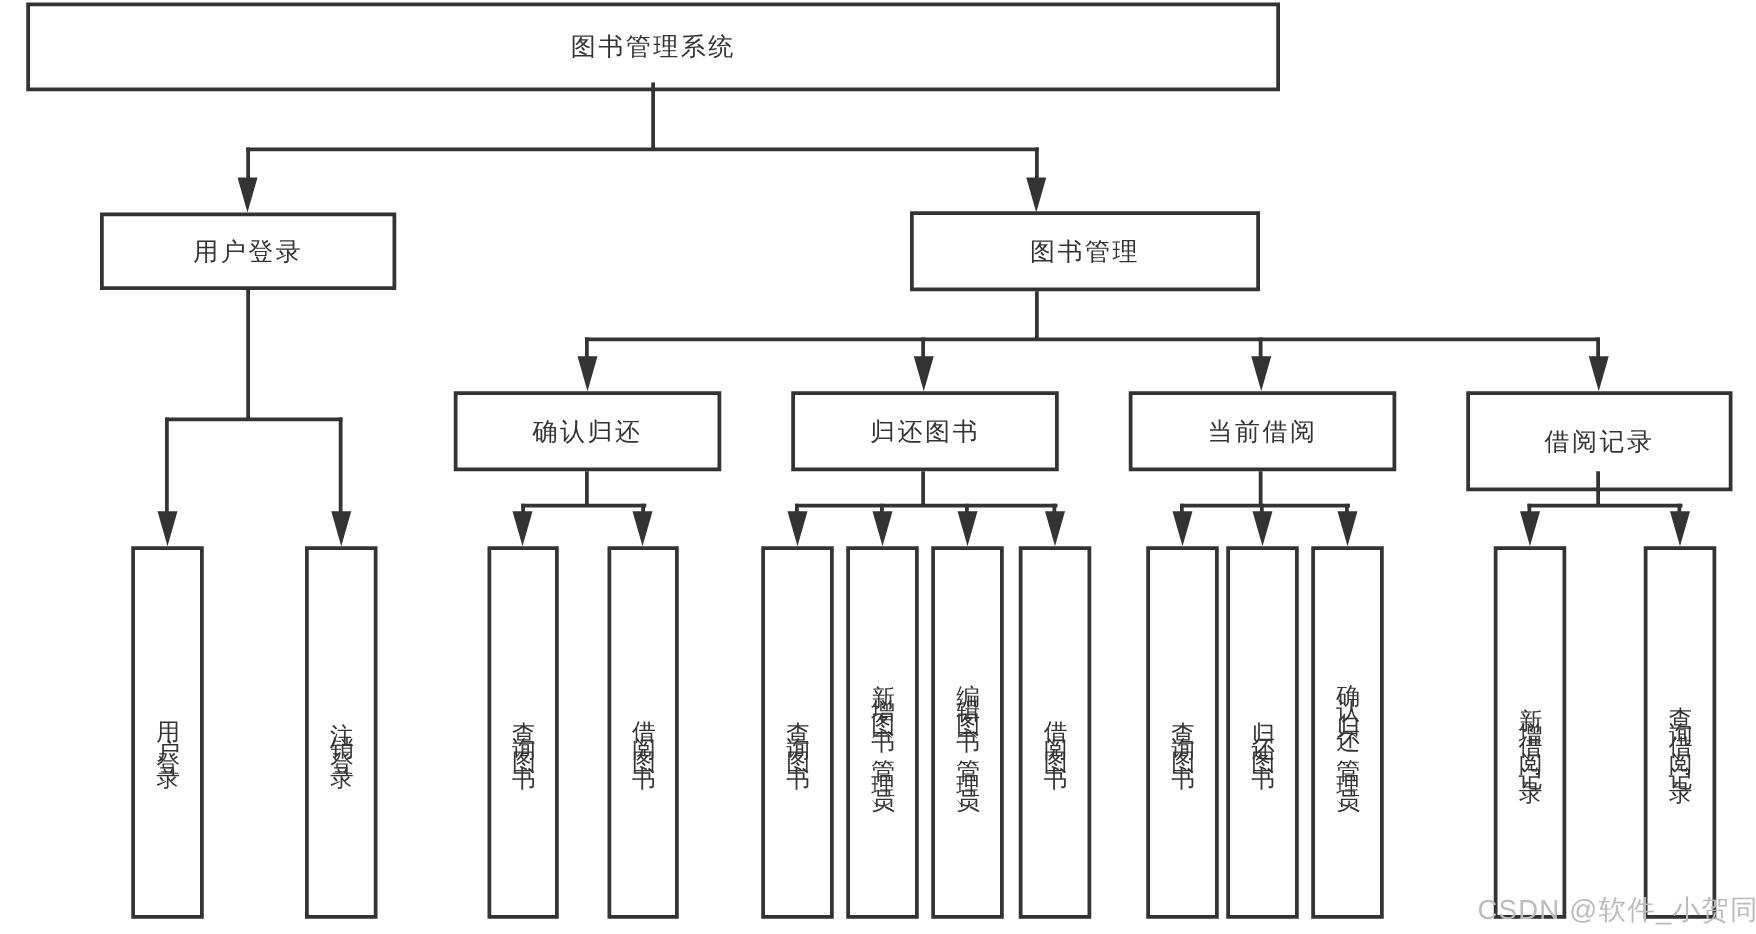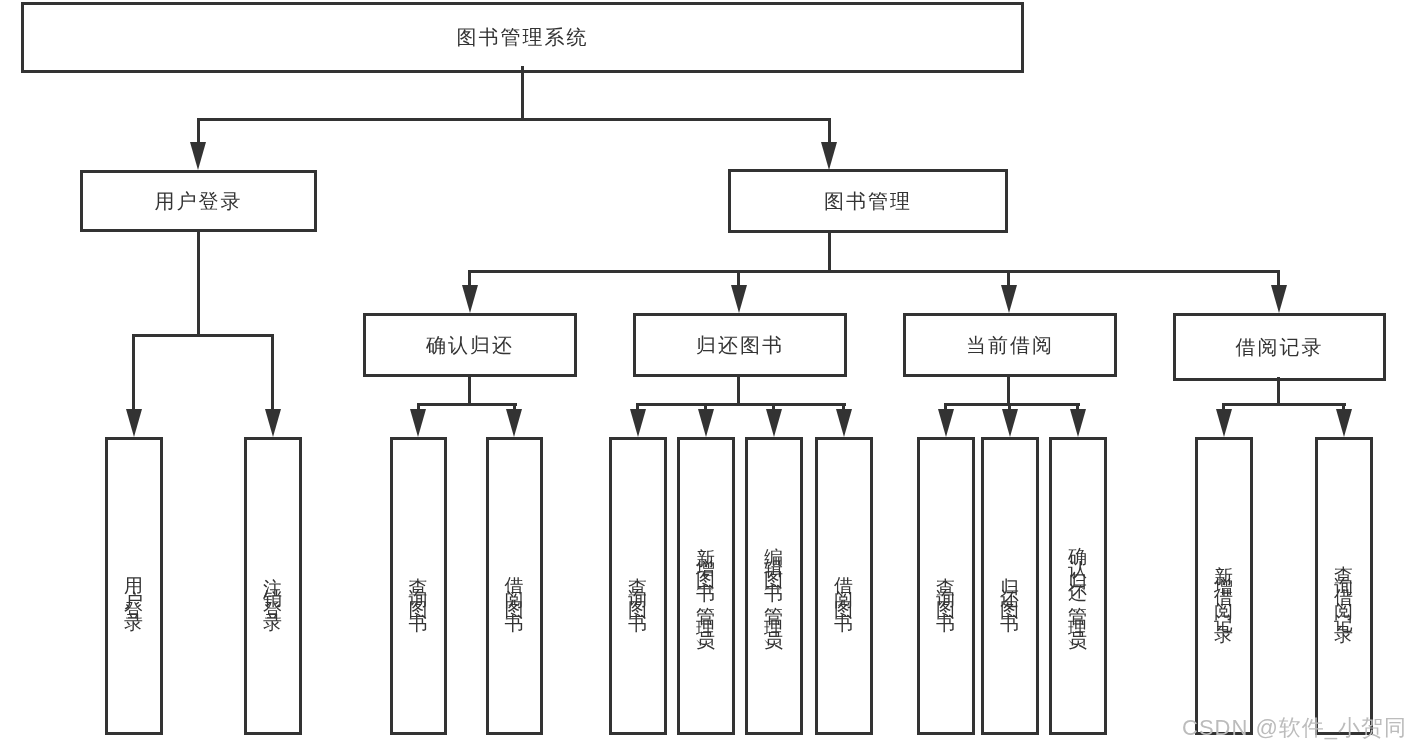--- a/index.html
+++ b/index.html
@@ -93,21 +93,21 @@
 
   <div class="hbox" style="left:363px;top:313px;width:214px;height:64px;">
     <span>确认归还</span>
   </div>
   <div class="hbox" style="left:633px;top:313px;width:214px;height:64px;">
     <span>归还图书</span>
   </div>
   <div class="hbox" style="left:903px;top:313px;width:214px;height:64px;justify-content:center;">
     <span>当前借阅</span>
   </div>
-  <div class="hbox" style="left:1173px;top:313px;width:213px;height:68px;">
+  <div class="hbox" style="left:1173px;top:313px;width:213px;height:80px;">
     <span>借阅记录</span>
   </div>
 
   <div class="ln" style="left:468px;top:377px;width:3px;height:28px;"></div>
   <div class="ln" style="left:417px;top:403px;width:100px;height:3px;"></div>
   <div class="ln" style="left:417px;top:403px;width:3px;height:10px;"></div>
   <div class="arr" style="left:410px;top:409px;"></div>
   <div class="ln" style="left:513px;top:403px;width:3px;height:10px;"></div>
   <div class="arr" style="left:506px;top:409px;"></div>
 

